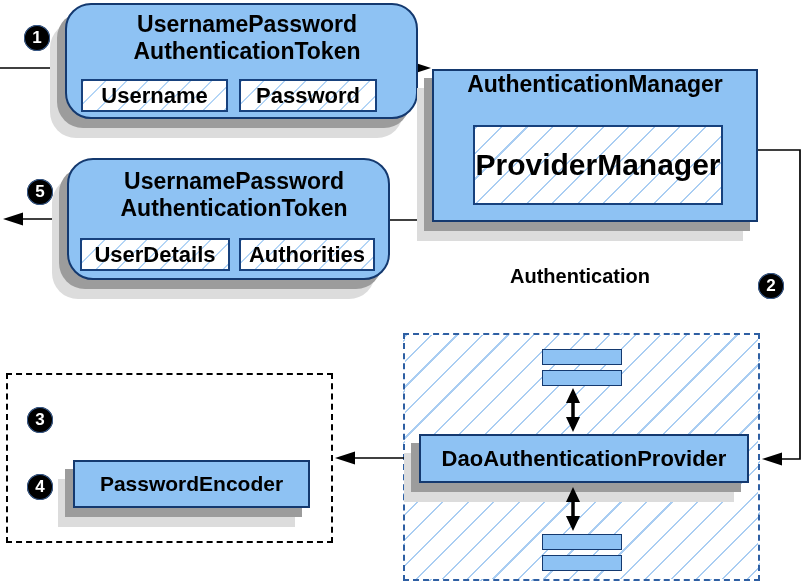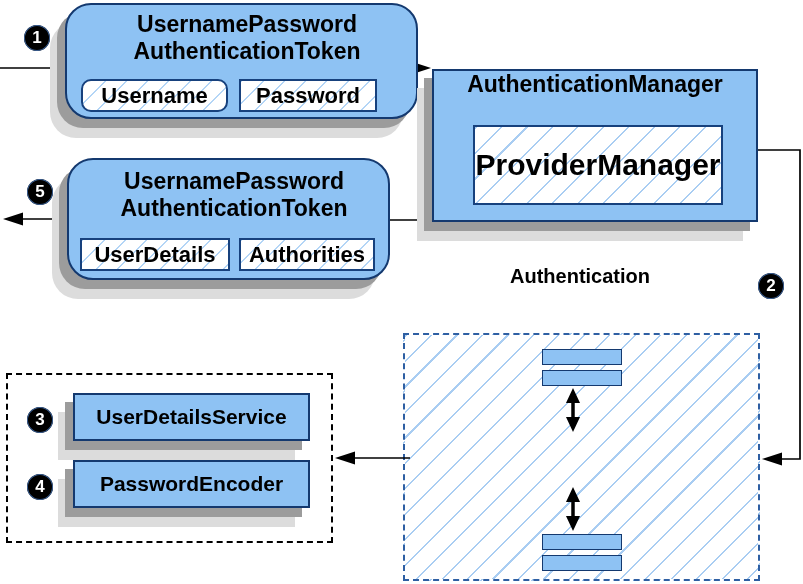--- a/index.html
+++ b/index.html
@@ -114,21 +114,21 @@
 
   <div id="providers-container"></div>
 
   <div id="services-container"></div>
 
   <div class="bluebox rounded" id="request-token">
     <div class="boxtitle">
       <div>UsernamePassword</div>
       <div>AuthenticationToken</div>
     </div>
-    <div class="field" style="left:14px; top:74px; width:147px; height:33px;border-radius:10px;">Username</div>
+    <div class="field" style="left:14px; top:74px; width:147px; height:33px;">Username</div>
     <div class="field" style="left:172px; top:74px; width:138px; height:33px;">Password</div>
   </div>
 
   <div class="bluebox" id="auth-manager">
     <div class="boxtitle">AuthenticationManager</div>
     <div id="provider-manager" class="hatchwhite">ProviderManager</div>
   </div>
 
   <div class="bluebox rounded" id="result-token">
     <div class="boxtitle">
@@ -141,22 +141,22 @@
 
   <div id="providers-label">
     <div>Authentication</div>
   </div>
 
   <div class="bar" style="top:349px;"></div>
   <div class="bar" style="top:370px;"></div>
   <div class="bar" style="top:534px;"></div>
   <div class="bar" style="top:555px;"></div>
 
+  <div class="bluebox" id="dao-provider">DaoAuthenticationProvider</div>
 
-  <div class="bluebox servicebox" id="user-details-service">UserDetailsService</div>
   <div class="bluebox servicebox" id="password-encoder">PasswordEncoder</div>
 
   <svg class="overarrows layer" viewBox="0 0 803 584" xmlns="http://www.w3.org/2000/svg">
     <g>
       <line x1="573" y1="400" x2="573" y2="420" stroke="#000" stroke-width="3.5"></line>
       <polygon points="573,388 566,403 580,403" fill="#000"></polygon>
       <polygon points="573,432 566,417 580,417" fill="#000"></polygon>
     </g>
     <g>
       <line x1="573" y1="499" x2="573" y2="519" stroke="#000" stroke-width="3.5"></line>

